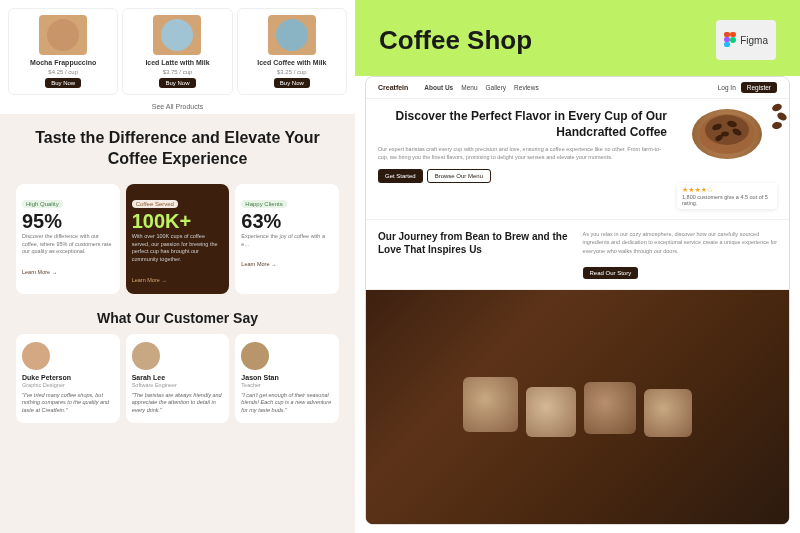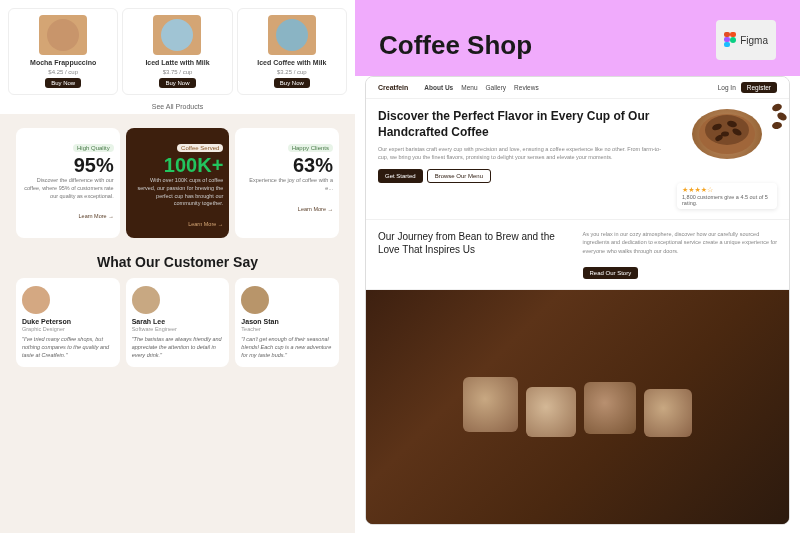--- a/index.html
+++ b/index.html
@@ -99,21 +99,20 @@
       text-align: center;
       line-height: 1.3;
       margin-bottom: 14px;
     }
 
     
     .stats-row {
       display: flex;
       gap: 6px;
       margin-bottom: 14px;
-      text-align: right;
     }
     .stat-card {
       flex: 1;
       background: #fff;
       border-radius: 8px;
       padding: 8px 6px;
     }
     .stat-card.dark {
       background: #3d1f0d;
       color: #fff;
@@ -131,21 +130,21 @@
       background: #f4ece4;
       color: #8b5a2b;
     }
     .stat-number {
       font-size: 20px;
       font-weight: 800;
       color: #1a1a1a;
       line-height: 1;
       margin-bottom: 2px;
     }
-    .stat-number.white { color: #22c55e; }
+    .stat-number.white { color: #bef264; }
     .stat-desc {
       font-size: 5.5px;
       color: #777;
       line-height: 1.4;
       margin-bottom: 4px;
     }
     .stat-desc.white { color: #ccc; }
     .learn-more {
       font-size: 5.5px;
       color: #5a3e28;
@@ -206,23 +205,23 @@
       width: 445px;
       height: 533px;
       background: #fff;
       display: flex;
       flex-direction: column;
     }
 
     
     .title-area {
       padding: 20px 24px 16px 24px;
-      background: #f0abfc;
-      display: flex;
-      align-items: flex-end;
+      background: #bef264;
+      display: flex;
+      align-items: center;
       gap: 28px;
     }
     .title-text-block {
       flex: 1;
     }
     .main-title {
       font-size: 26px;
       font-weight: 800;
       color: #1a1a1a;
       line-height: 1.1;
@@ -312,20 +311,21 @@
     }
     .hero-left {
       flex: 1;
     }
     .hero-title {
       font-size: 12px;
       font-weight: 800;
       color: #1a1a1a;
       line-height: 1.3;
       margin-bottom: 5px;
+      text-align: right;
     }
     .hero-desc {
       font-size: 5.5px;
       color: #888;
       line-height: 1.5;
       margin-bottom: 7px;
     }
     .hero-buttons {
       display: flex;
       gap: 4px;
@@ -391,21 +391,21 @@
       display: flex;
       padding: 10px 12px;
       gap: 10px;
       border-bottom: 1px solid #f0f0f0;
     }
     .journey-left {
       flex: 1;
     }
     .journey-title {
       font-size: 10px;
-      font-weight: 400;
+      font-weight: 700;
       color: #1a1a1a;
       line-height: 1.3;
       margin-bottom: 4px;
     }
     .journey-right {
       flex: 1;
     }
     .journey-desc {
       font-size: 5.5px;
       color: #888;
@@ -478,20 +478,21 @@
         <div class="product-img-inner" style="background:#8ab4c4;"></div>
       </div>
       <div class="product-name">Iced Coffee with Milk</div>
       <div class="product-price">$3.25 / cup</div>
       <button class="buy-btn">Buy Now</button>
     </div>
   </div>
   <div class="see-all">See All Products</div>
 
   <div class="left-main">
+    <div class="left-headline">Taste the Difference and Elevate Your Coffee Experience</div>
 
     <div class="stats-row">
       <div class="stat-card">
         <span class="stat-badge">High Quality</span>
         <div class="stat-number">95%</div>
         <div class="stat-desc">Discover the difference with our coffee, where 95% of customers rate our quality as exceptional.</div>
         <span class="learn-more">Learn More →</span>
       </div>
       <div class="stat-card dark">
         <span class="stat-badge coffee">Coffee Served</span>

